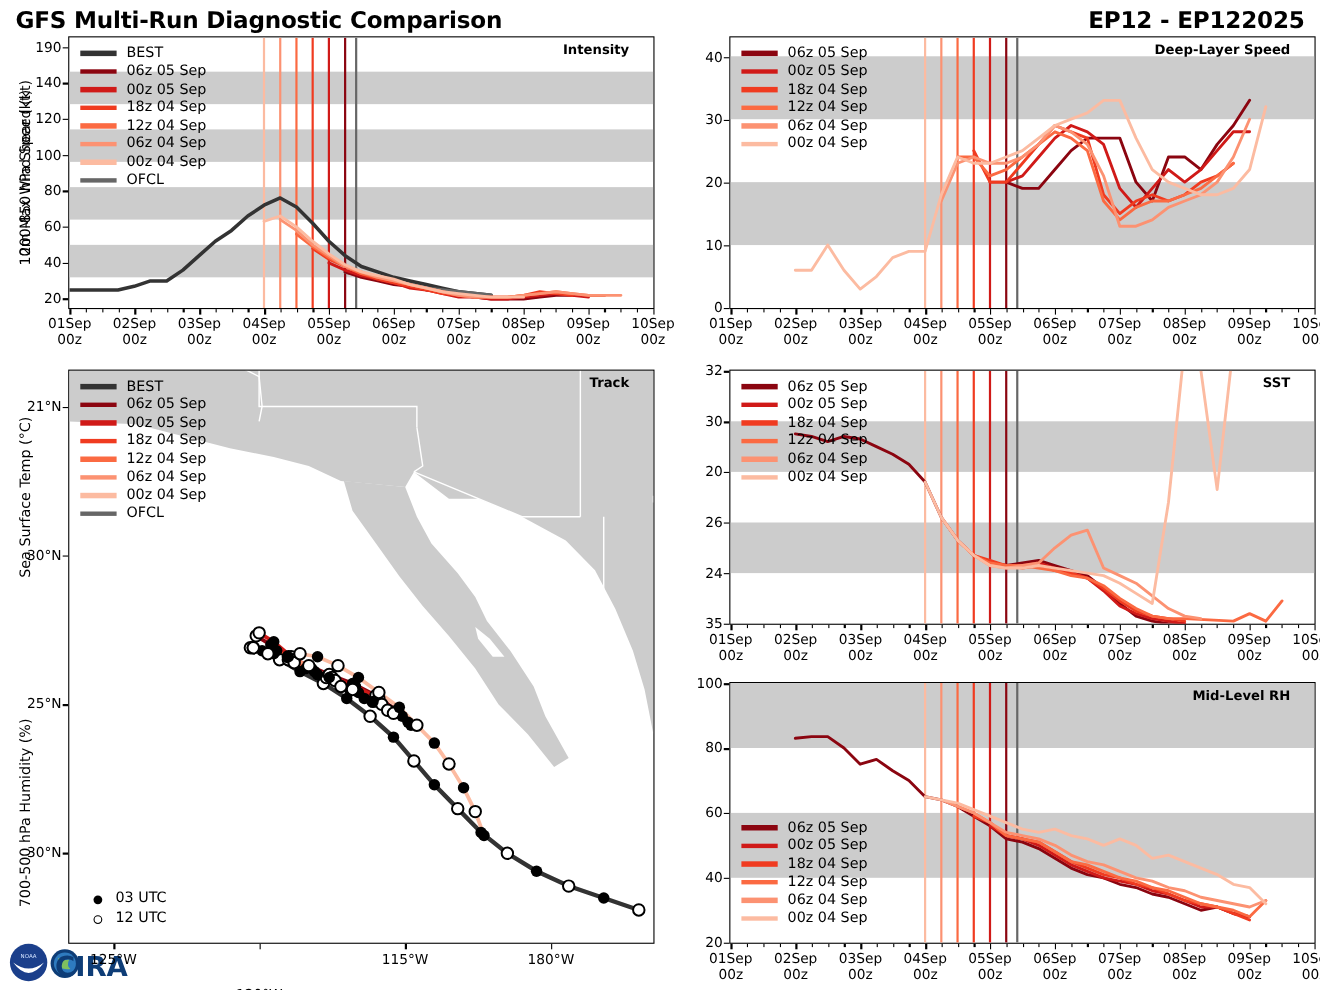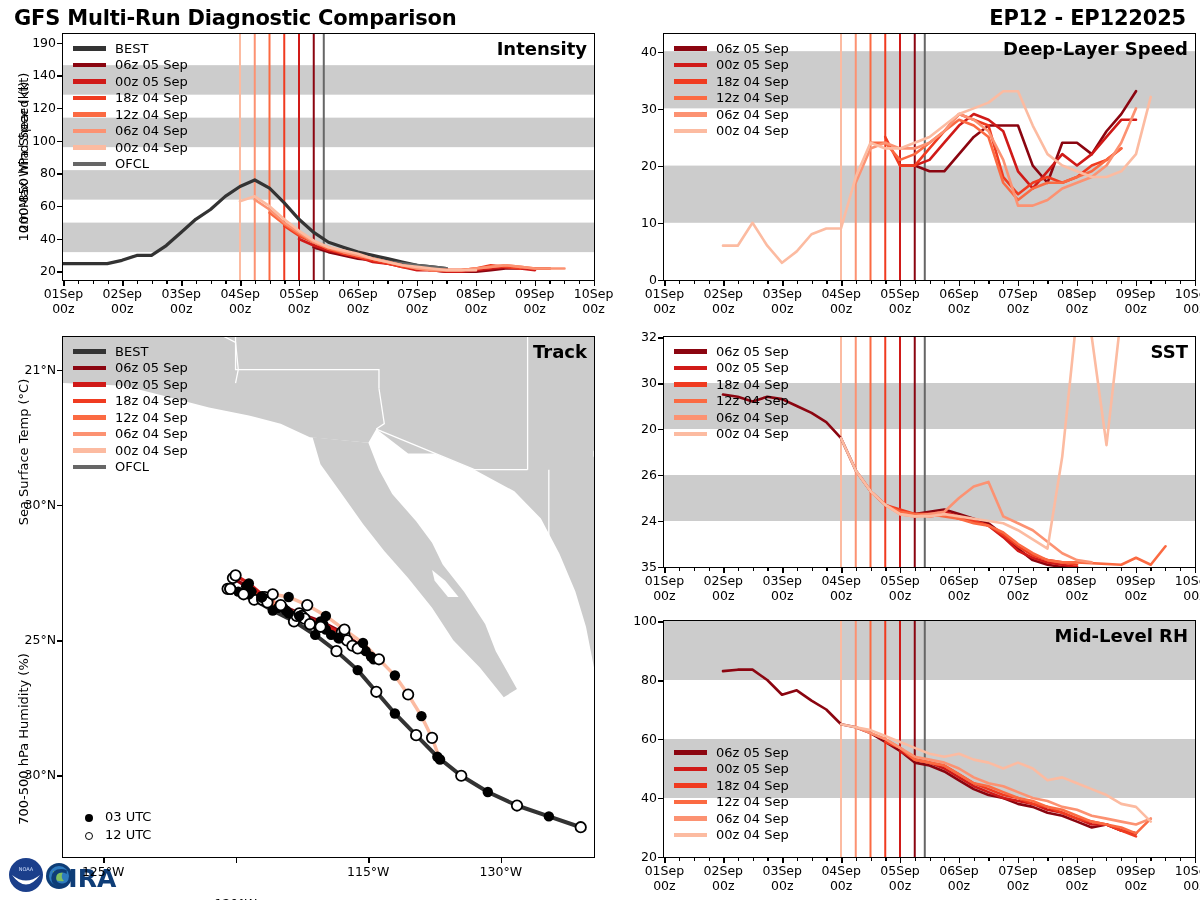--- a/index.html
+++ b/index.html
@@ -2,21 +2,21 @@
 <html><head>
 <meta charset="utf-8">
 <style>
   html,body{margin:0;padding:0;background:#fff;}
   body{width:1200px;height:900px;position:relative;overflow:hidden;
        font-family:"DejaVu Sans","Liberation Sans",sans-serif;color:#000;}
   .abs{position:absolute;}
   .ttl{font-weight:bold;font-size:21px;letter-spacing:-.2px;}
   .panel{position:absolute;box-sizing:border-box;border:1.4px solid #000;background:#fff;overflow:hidden;}
   .plotsvg{position:absolute;left:0;top:0;width:100%;height:100%;display:block;}
-  .corner-lbl{position:absolute;right:7px;top:4px;font-weight:bold;font-size:18px;z-index:6;}
+  .corner-lbl{position:absolute;right:22px;top:4px;font-weight:bold;font-size:12px;z-index:6;}
   .axlabel{position:absolute;font-size:13px;white-space:nowrap;}
   .ylab{transform-origin:0 0;transform:rotate(-90deg);}
   .tick{position:absolute;font-size:12.5px;text-align:right;white-space:nowrap;}
   .xtk{position:absolute;font-size:12.5px;text-align:center;white-space:nowrap;line-height:15px;}
   .legend{position:absolute;z-index:8;}
   .lgrow{display:flex;align-items:center;height:16.5px;}
   .lgline{width:33px;height:4.5px;margin-right:9px;flex:none;}
   .lgtxt{font-size:13px;white-space:nowrap;}
   .mk{display:flex;align-items:center;height:18px;}
   .mkdot{width:24px;text-align:center;margin-right:4px;}
@@ -640,14 +640,14 @@
 <div class="tick" style="left:8px;top:497.05833333333334px;width:48px;">30°N</div>
 <div class="abs" style="left:57px;top:505.05833333333334px;width:5px;height:1.4px;background:#000;"></div>
 <div class="tick" style="left:8px;top:361.85px;width:48px;">21°N</div>
 <div class="abs" style="left:57px;top:369.85px;width:5px;height:1.4px;background:#000;"></div>
 <div class="xtk" style="left:67.16499999999999px;top:864px;width:72px;">125°W</div>
 <div class="abs" style="left:103.16499999999999px;top:858px;width:1.4px;height:5px;background:#000;"></div>
 <div class="xtk" style="left:199.71500000000003px;top:896px;width:72px;text-decoration:underline;">120°W</div>
 <div class="abs" style="left:235.71500000000003px;top:858px;width:1.4px;height:5px;background:#000;"></div>
 <div class="xtk" style="left:332.265px;top:864px;width:72px;">115°W</div>
 <div class="abs" style="left:368.265px;top:858px;width:1.4px;height:5px;background:#000;"></div>
-<div class="xtk" style="left:464.815px;top:864px;width:72px;">130°W</div>
+<div class="xtk" style="left:464.815px;top:864px;width:72px;">180°W</div>
 <div class="abs" style="left:500.815px;top:858px;width:1.4px;height:5px;background:#000;"></div>
 
 </body></html>

